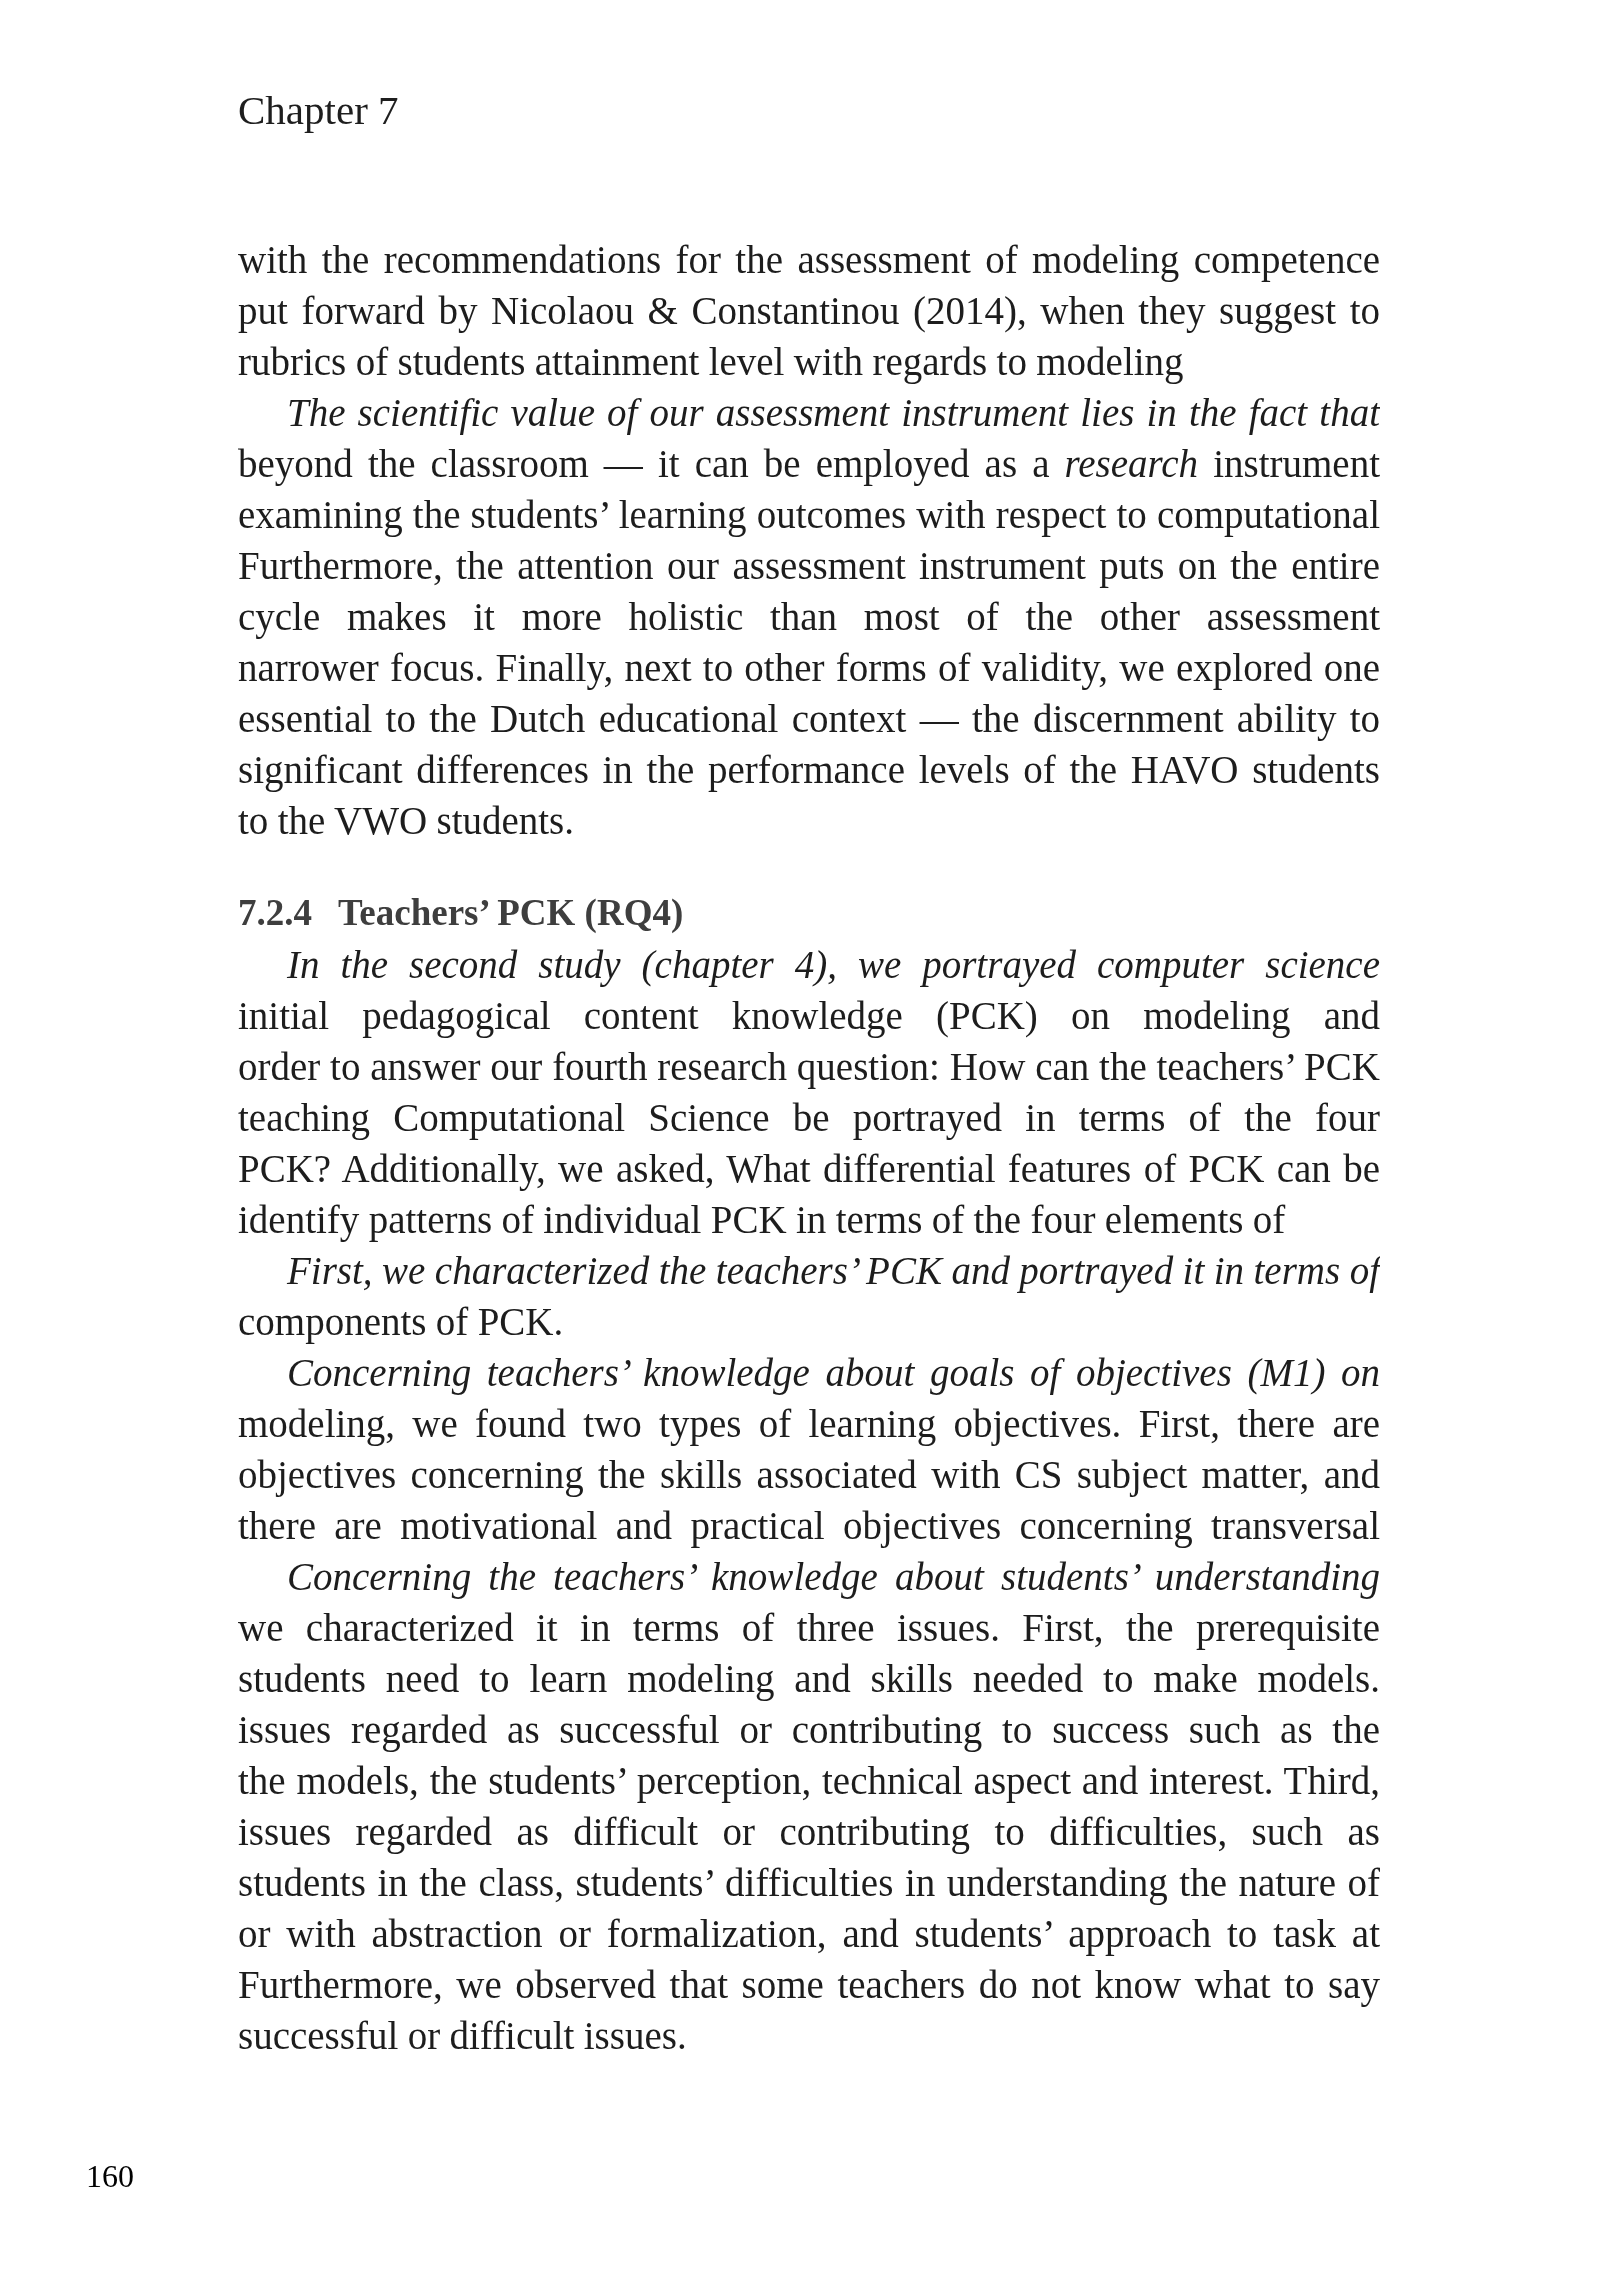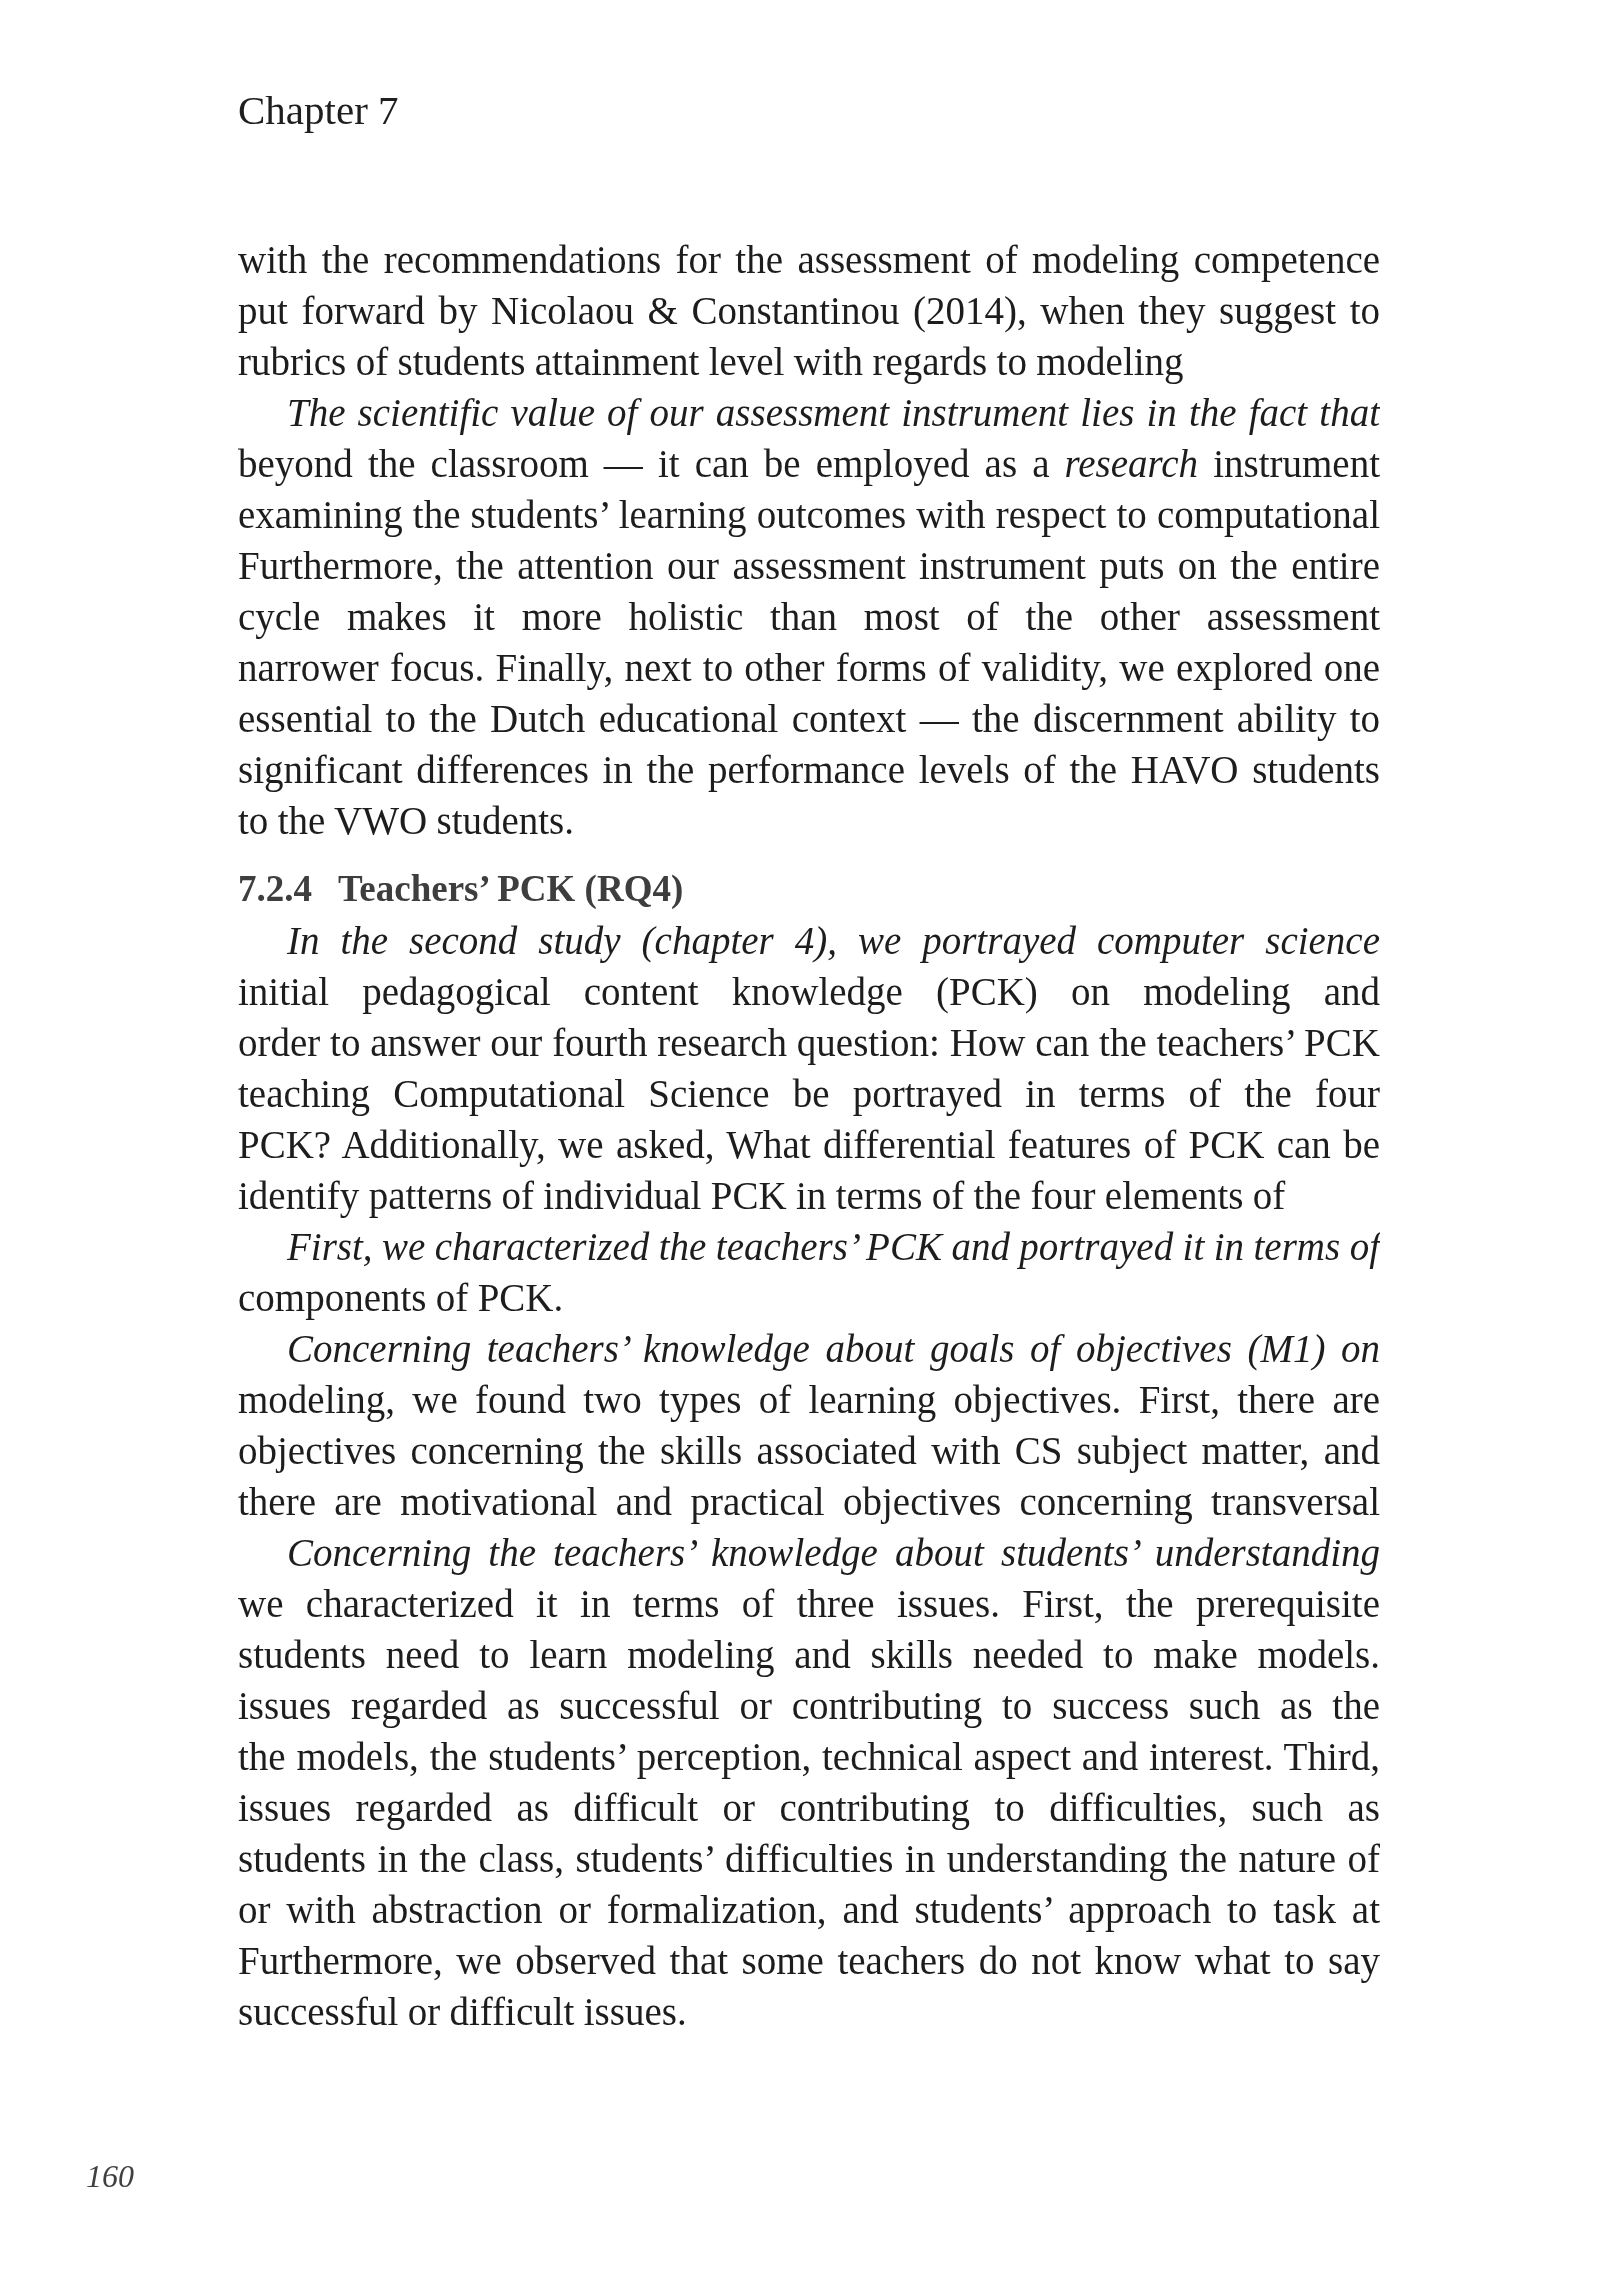--- a/index.html
+++ b/index.html
@@ -42,39 +42,38 @@
     white-space: normal;
   }
   .line.last {
     text-align: left;
     text-align-last: left;
   }
   .line.indent { text-indent: 49px; font-style: italic; }
   .line i { font-style: italic; margin-top: 32px; }
 
   .heading {
-    margin-top: 16px;
+    margin-top: 40px;
     height: 53px;
     line-height: 53px;
     font-size: 37px;
     font-weight: bold;
     color: #3e3e3e;
     text-align: left;
     white-space: nowrap;
   }
   .heading-num { display: inline-block; width: 100px; }
 
   .page-number {
     position: absolute;
     left: 86px;
     top: 2158px;
     font-size: 32px;
     line-height: 37px;
-    color: #404040;
-    font-style: italic;
+    color: #000000;
   }
 </style>
 </head>
 <body>
 
 <div class="sheet">
   <div class="running-header">Chapter 7</div>
 
   <main class="text-block">
       <div class="para">

